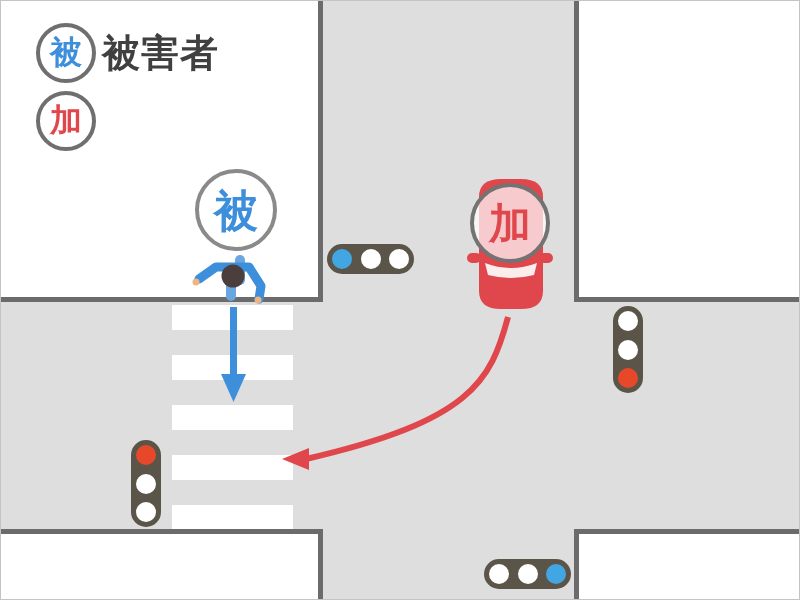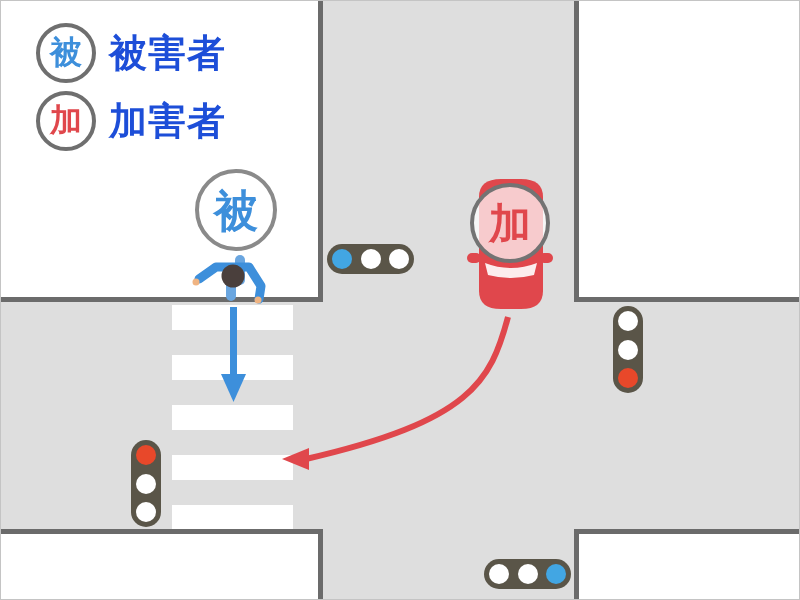--- a/index.html
+++ b/index.html
@@ -4,21 +4,21 @@
 <style>
   html, body { margin: 0; padding: 0; }
   body { width: 800px; height: 600px; overflow: hidden; background: #ffffff; font-family: "DejaVu Sans", sans-serif; }
   #scene { position: relative; width: 798px; height: 598px; border: 1px solid #c4c4c4; background: #ffffff; overflow: hidden; }
   .road { position: absolute; background: #dedede; }
   .curb { position: absolute; background: #6b6b6b; }
   .block { position: absolute; background: #ffffff; }
   .stripe { position: absolute; background: #ffffff; }
   .legend-row { position: absolute; display: flex; align-items: center; }
   .badge { box-sizing: border-box; border: 4px solid #6f6f6f; border-radius: 50%; background: #ffffff; display: flex; align-items: center; justify-content: center; font-weight: bold; }
-  .legend-text { font-size: 38px; font-weight: bold; color: #1d4ed8; margin-left: 13px; letter-spacing: 1px; }
+  .legend-text { font-size: 38px; font-weight: bold; color: #404040; margin-left: 6px; letter-spacing: 1px; }
   .signal { position: absolute; background: #5a5548; border-radius: 20px; display: flex; align-items: center; justify-content: space-between; box-sizing: border-box; }
   .signal.h { flex-direction: row; padding: 0 5px; }
   .signal.v { flex-direction: column; padding: 5px 0; }
   .lamp { width: 20px; height: 20px; border-radius: 50%; background: #ffffff; }
   svg { position: absolute; left: 0; top: 0; }
 </style>
 </head>
 <body>
 
 <div id="scene">
@@ -49,21 +49,20 @@
     <div class="stripe" style="left:171px; top:454px; width:121px; height:25px;"></div>
     <div class="stripe" style="left:171px; top:504px; width:121px; height:24px;"></div>
   </div>
 
   <div class="legend-row" style="left:35px; top:22px;">
     <div class="badge" style="width:60px; height:60px; font-size:32px; color:#3d8fdb;">被</div>
     <span class="legend-text">被害者</span>
   </div>
   <div class="legend-row" style="left:35px; top:90px;">
     <div class="badge" style="width:60px; height:60px; font-size:32px; color:#e0474c;">加</div>
-    <span class="legend-text">加害者</span>
   </div>
 
   <div class="signal h" style="left:326px; top:243px; width:87px; height:30px;">
     <div class="lamp" style="background:#42a6e3;"></div>
     <div class="lamp"></div>
     <div class="lamp"></div>
   </div>
   <div class="signal v" style="left:612px; top:305px; width:30px; height:87px;">
     <div class="lamp"></div>
     <div class="lamp"></div>

